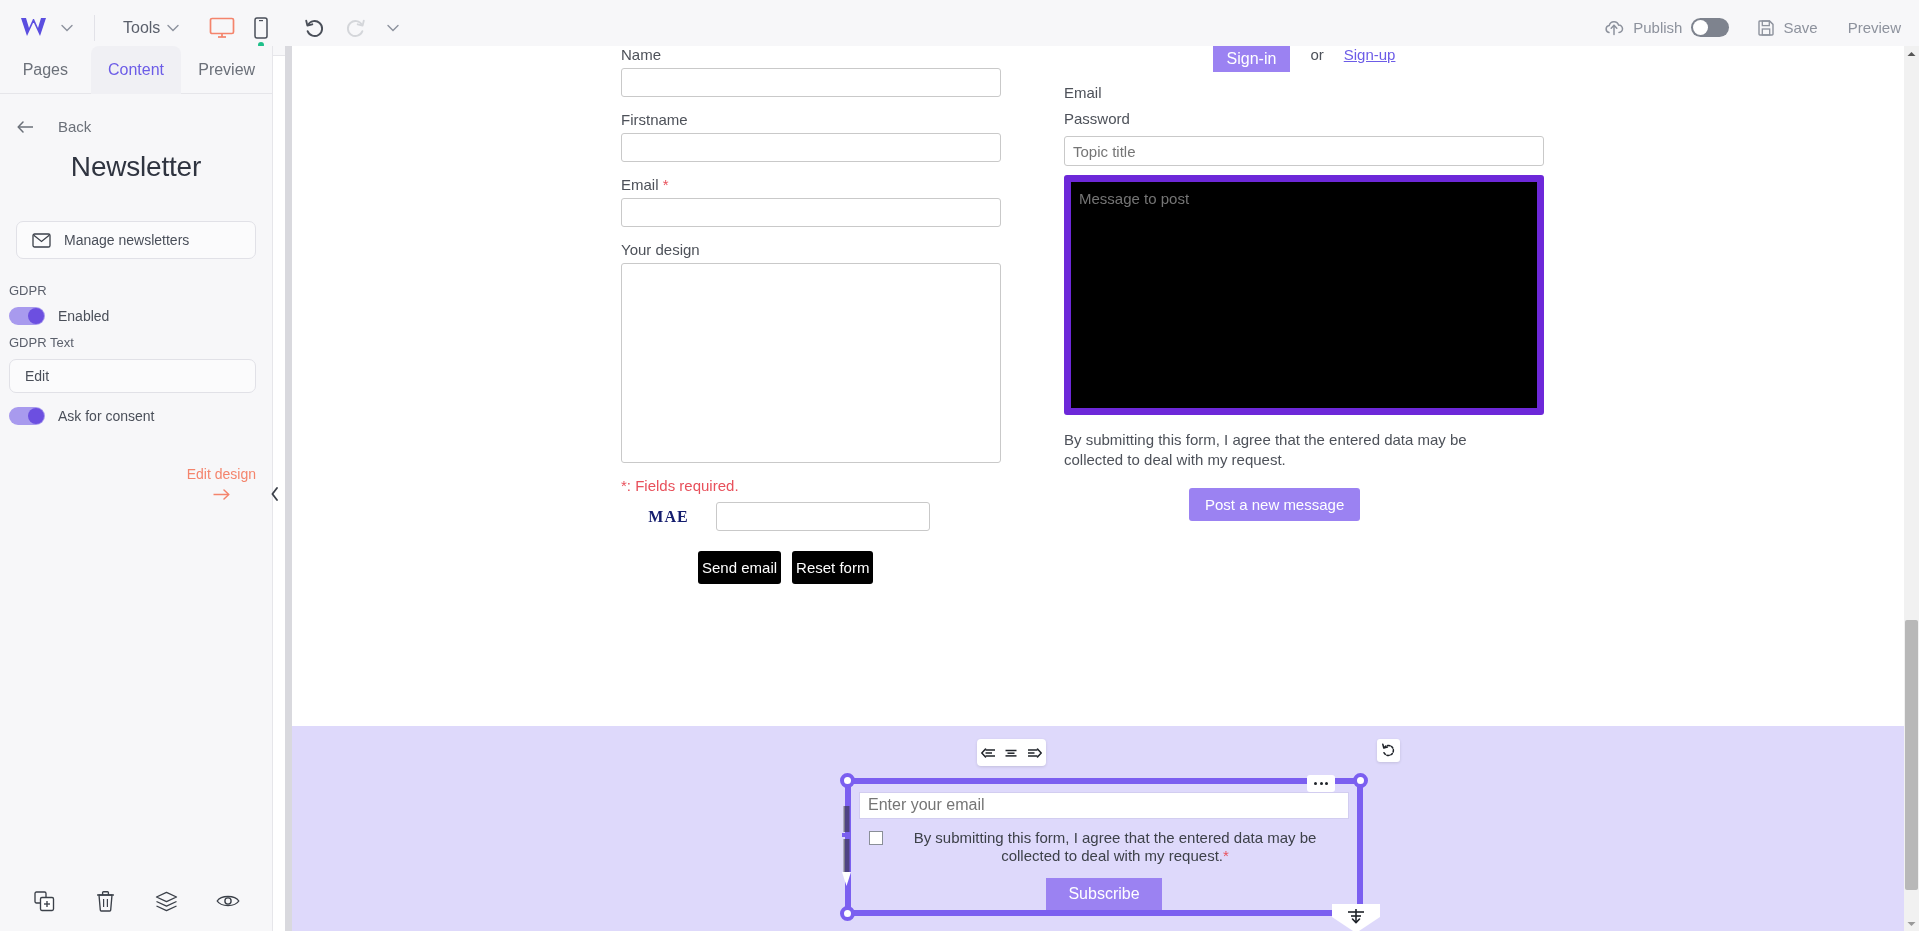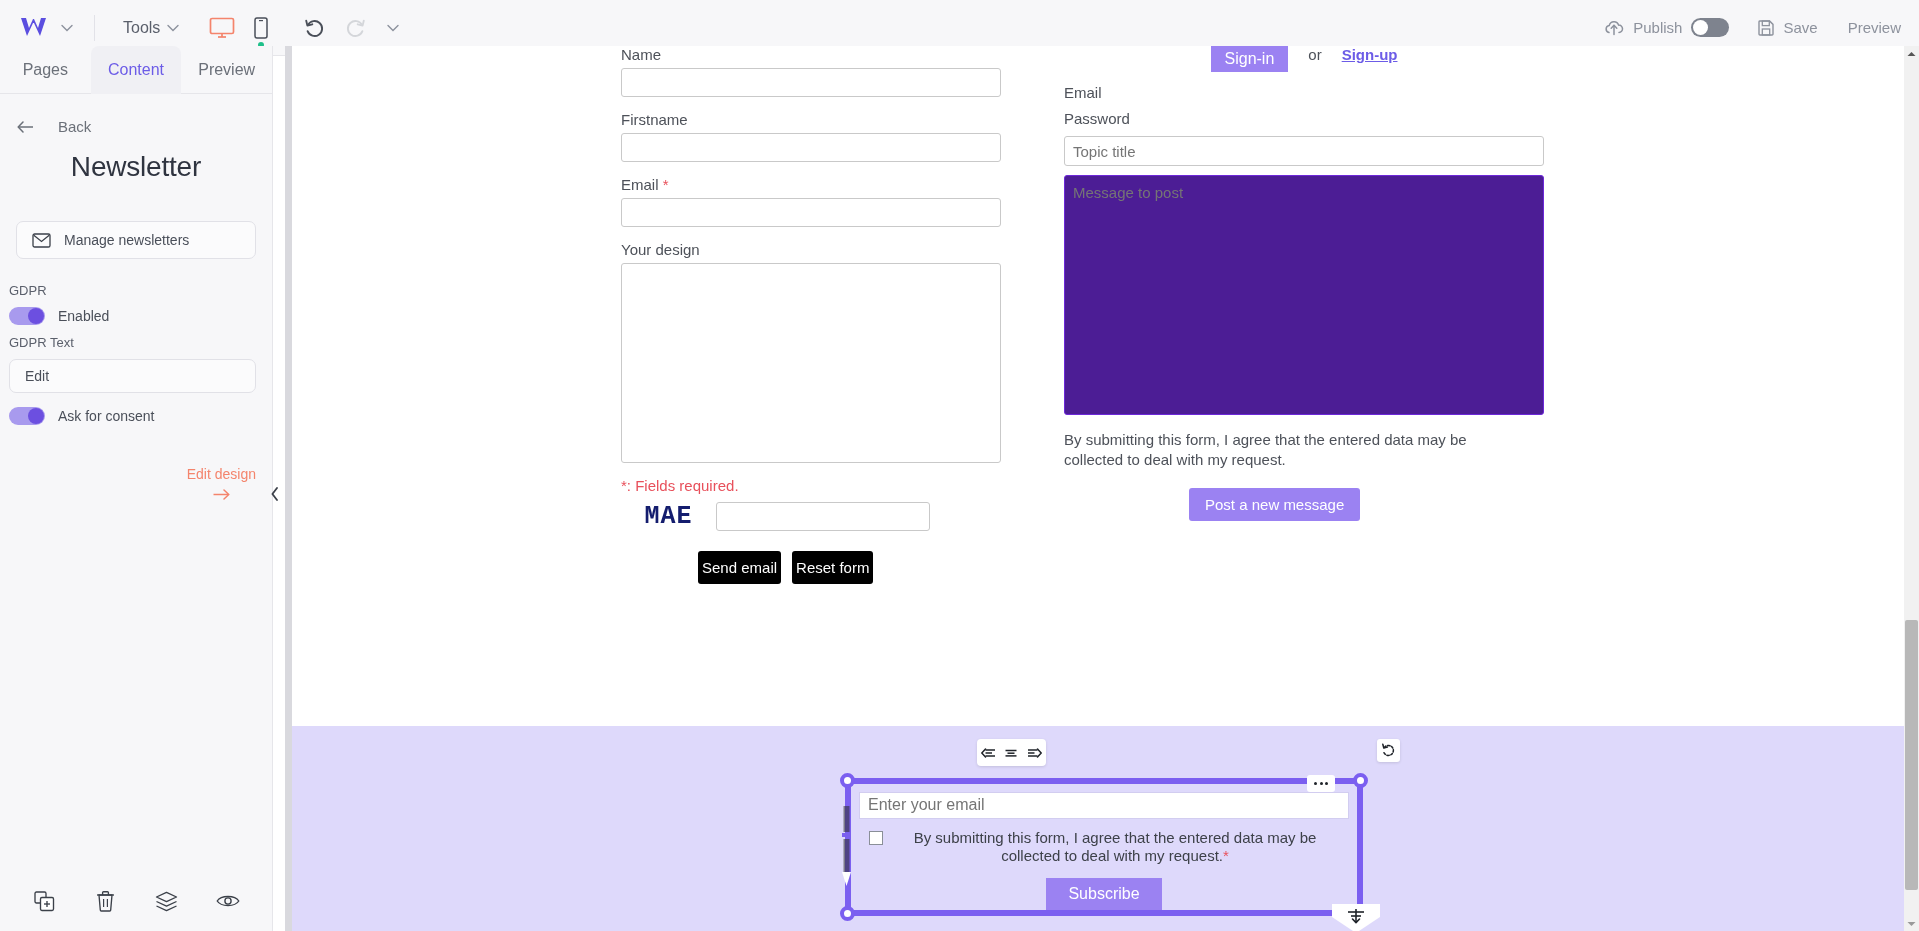--- a/index.html
+++ b/index.html
@@ -135,50 +135,50 @@
     background: #fff; margin-bottom: 14px;
   }
   .txtarea {
     width: 380px; height: 200px; border: 1px solid #c9c9c9; border-radius: 3px;
     background: #fff;
   }
   .fields-req { color: #e8505b; font-size: 15px; margin-top: 14px; }
   .captcha-row { display: flex; align-items: center; margin-top: 8px; }
   .captcha-img {
     width: 95px; text-align: center;
-    font-family: Liberation Mono, monospace; color: #141d6e;
-    font-size: 25px; font-weight: 700; letter-spacing: 1px;
+    font-family: Liberation Serif, serif; color: #141d6e;
+    font-size: 16px; font-weight: 700; letter-spacing: 1px;
   }
   .captcha-input {
     width: 214px; height: 29px; border: 1px solid #c9c9c9; border-radius: 3px; background:#fff;
   }
   .btn-row { display: flex; gap: 11px; margin-top: 20px; margin-left: 77px; }
   .pbtn {
     background: #000000; color: #fff; border: none; border-radius: 3px;
     font-size: 15px; padding: 8px 4px; cursor: pointer;
     font-family: "Liberation Sans", sans-serif;
   }
 
   .formcol-right { position: absolute; left: 772px; top: 0px; width: 480px; }
   .signrow { display:flex; align-items:flex-start; justify-content:center; gap: 20px; margin-bottom: 12px; }
   .signin-tab {
     background: #9b82f2; color: #fff; font-size: 16px; padding: 4px 14px; cursor: pointer;
   }
   .or-txt { font-size: 15px; color: #4d5159; }
-  .signup-link { font-size: 15px; color: #6c5ce7; text-decoration: underline; cursor: pointer; font-weight: bold; }
+  .signup-link { font-size: 15px; color: #6c5ce7; text-decoration: underline; cursor: pointer; }
   .lblrow { display:flex; align-items:center; gap: 22px; margin-bottom: 9px; }
   .lblrow .lbl { width: 80px; font-size: 15px; color: #4d5159; }
   .wide-in {
     width: 480px; height: 30px; border: 1px solid #c9c9c9; border-radius: 3px;
     padding-left: 8px; font-size: 15px; color: #8a8f98; background:#fff;
     font-family: "Liberation Sans", sans-serif;
   }
   .wide-ta {
-    width: 480px; height: 240px; border: 1px solid #6d28d9; border-radius: 3px;
-    padding: 8px; font-size: 15px; color: #8a8f98; background:#4c1d95; resize: none;
+    width: 480px; height: 240px; border: 7px solid #6d28d9; border-radius: 3px;
+    padding: 8px; font-size: 15px; color: #8a8f98; background:#000000; resize: none;
     margin-top: 9px; font-family: "Liberation Sans", sans-serif;
   }
   .gdpr-note { font-size: 15px; color: #4d5159; line-height: 1.35; margin-top: 11px; width: 440px; }
   .post-btn {
     background: #9b82f2; color:#fff; border:none; border-radius:3px;
     font-size: 15px; padding: 8px 16px; margin-top: 17px; margin-left: 125px; cursor:pointer;
     font-family: "Liberation Sans", sans-serif;
   }
 
   

